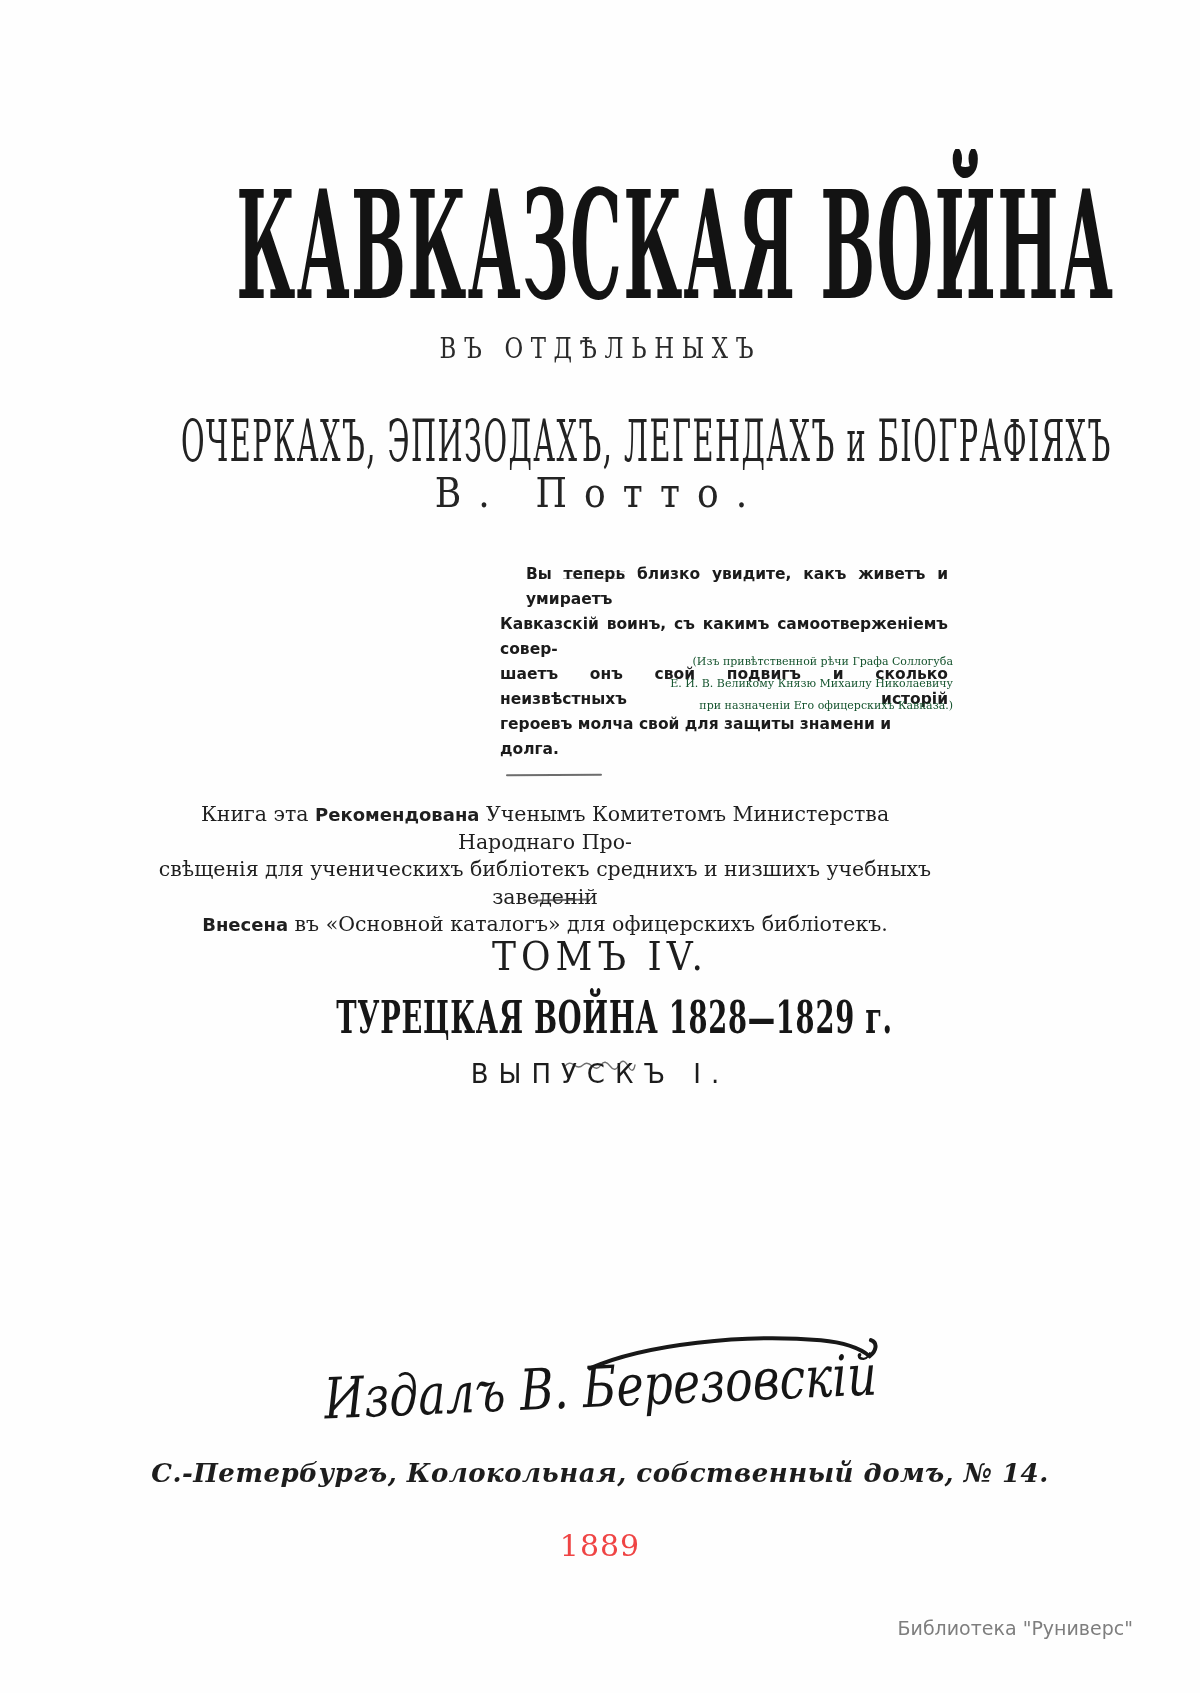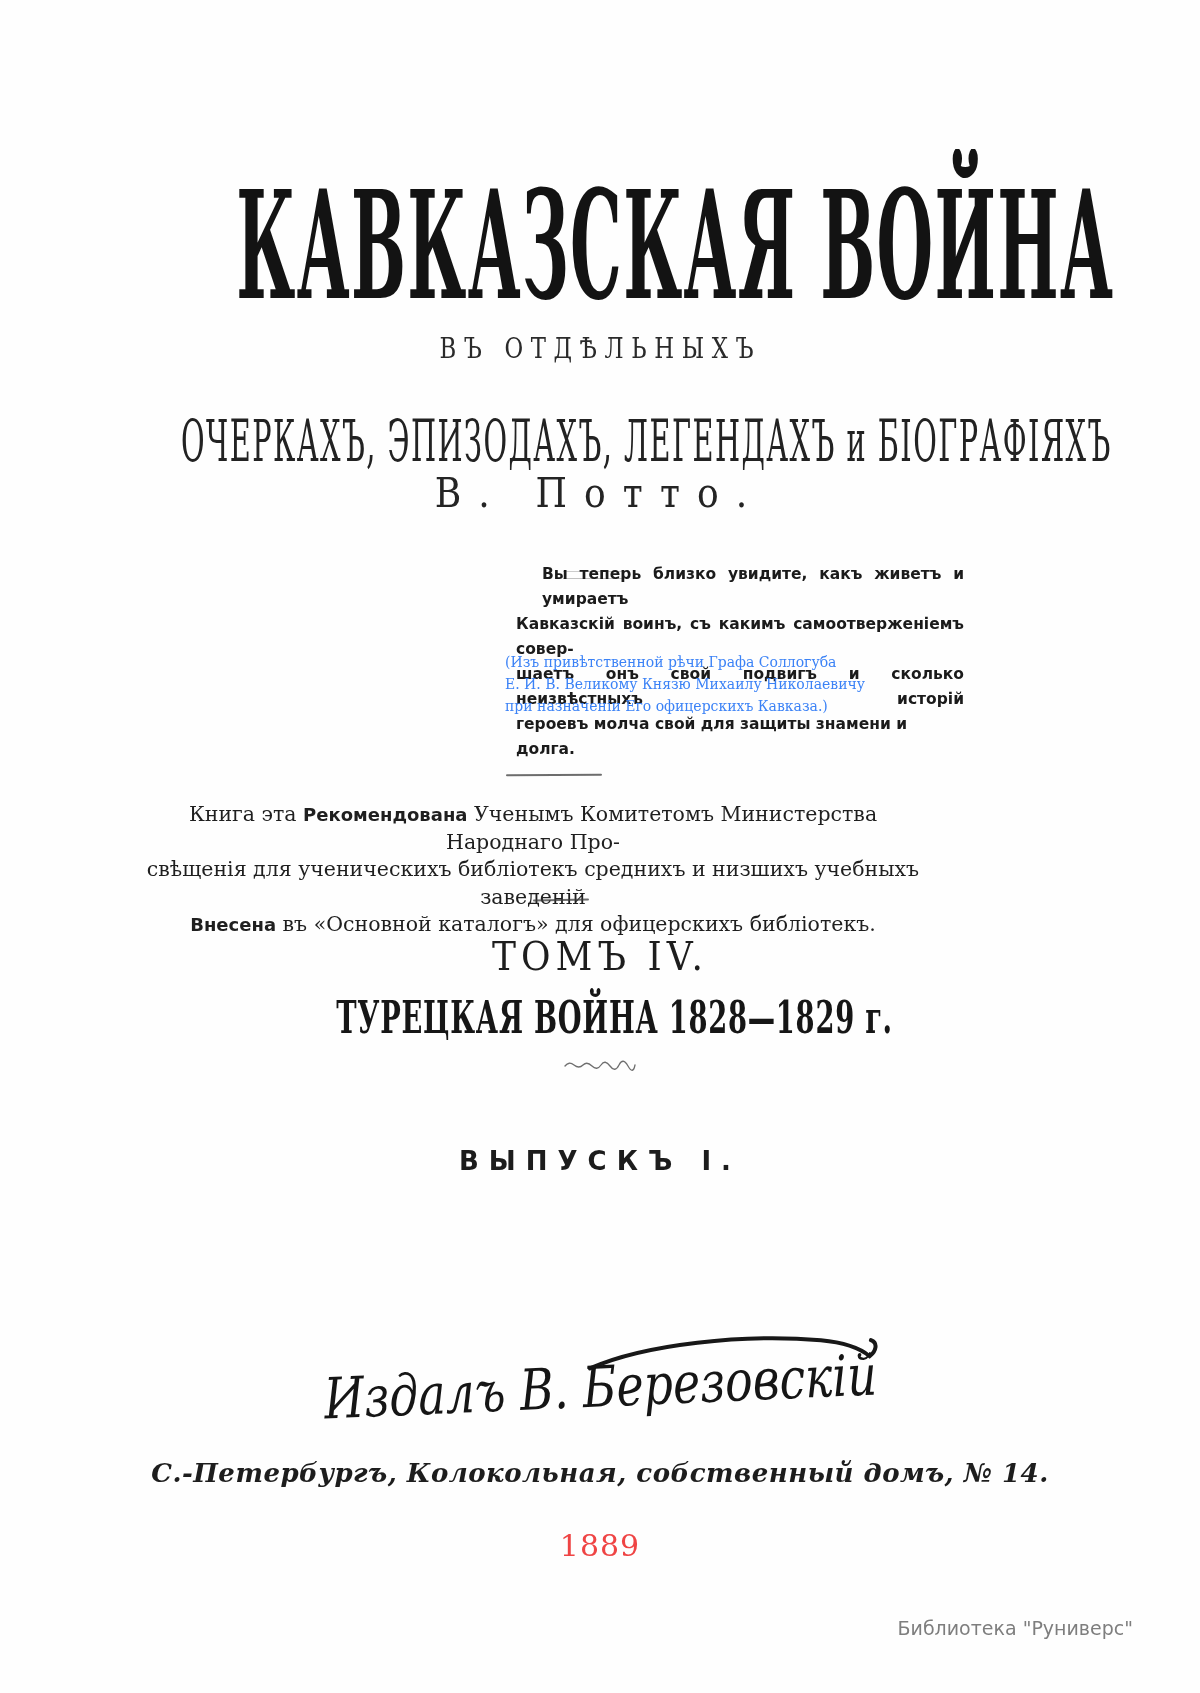--- a/index.html
+++ b/index.html
@@ -35,57 +35,57 @@
   .author .squish {
     font-size: 38px; letter-spacing: 18px; color: #242424;
     transform: scale(0.95, 1.1); line-height: 1;
   }
 
   .epigraph-dash {
     top: 571px; left: 563px; width: 62px; height: 6px;
     border-top: 1px solid #c4c4c4; border-bottom: 1px solid #b7b7b7; opacity: .85;
   }
   .epigraph {
-    top: 562px; left: 516px; width: 448px;
+    top: 562px; left: 500px; width: 448px;
     font-family: "DejaVu Sans", "Liberation Sans", sans-serif;
     font-weight: bold; font-size: 15.5px; line-height: 25px; color: #1b1b1b;
   }
   .epigraph .jline { text-align: justify; text-align-last: justify; }
   .epigraph .indent { padding-left: 26px; }
   .epigraph .lastline { text-align: left; }
 
   .attribution {
-    top: 651px; left: 505px; width: 448px; text-align: left;
-    font-size: 14px; line-height: 22px; color: #3b82f6;
+    top: 651px; left: 505px; width: 448px; text-align: right;
+    font-size: 11px; line-height: 22px; color: #14532d;
   }
 
   .rule { background: #3c3c3c; height: 2px; opacity: .75; border-radius: 1px; }
   .rule-1 { top: 774px; left: 506px; width: 96px; transform: rotate(-0.4deg); }
   .rule-2 { top: 899px; left: 533px; width: 56px; transform: rotate(-1deg); }
 
   .recommendation {
-    top: 801px; left: 138px; width: 790px; text-align: center;
+    top: 801px; left: 150px; width: 790px; text-align: center;
     font-size: 20.5px; line-height: 27.5px; color: #1f1f1f;
   }
   .rec-bold {
     font-family: "DejaVu Sans", "Liberation Sans", sans-serif;
     font-weight: bold; font-size: 18px;
   }
 
   .tom { top: 938px; }
   .tom .squish { font-size: 36px; letter-spacing: 5px; transform: scale(1, 1.08); line-height: 1; color: #1d1d1d; }
 
   .war-title { top: 995px; margin-left: 15px; }
   .war-title .squish {
     font-size: 38px; font-weight: bold; letter-spacing: 1px;
     transform: scale(0.72, 1.18); line-height: 1; color: #161616;
   }
 
   .wavy { top: 1056px; }
-  .vypusk { top: 1147px; font-family: "DejaVu Sans", "Liberation Sans", sans-serif; font-weight: bold; }
+  .vypusk { top: 1060px; font-family: "DejaVu Sans", "Liberation Sans", sans-serif; }
   .vypusk .squish { font-size: 26px; letter-spacing: 10px; transform: scale(1, 1.05); line-height: 1; color: #1c1c1c; }
 
   .edition { top: 1206px; height: 72px; }
   .edition .orn-wrap { position: relative; display: inline-block; width: 460px; height: 72px; }
   .edition svg { position: absolute; left: 0; top: 0; }
   .edition .ed-text {
     position: absolute; left: 0; width: 100%; top: 18px; text-align: center;
   }
   .edition .ed-text .squish {
     font-size: 29px; font-weight: bold; letter-spacing: 5px;

